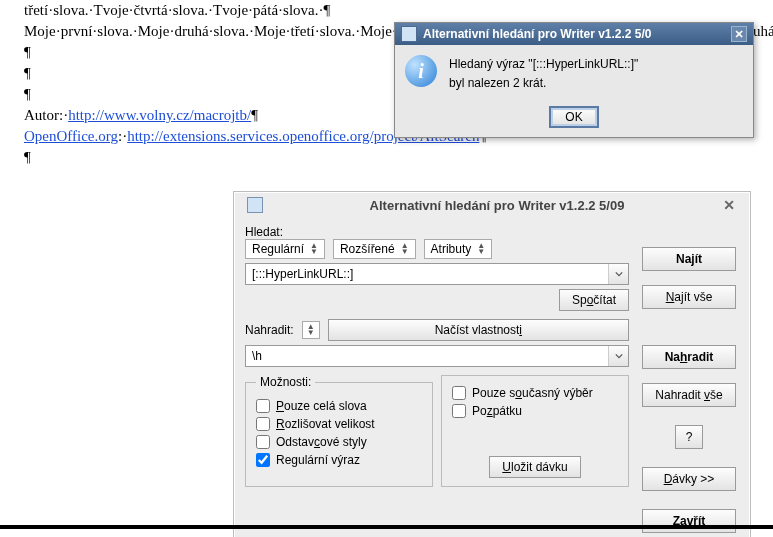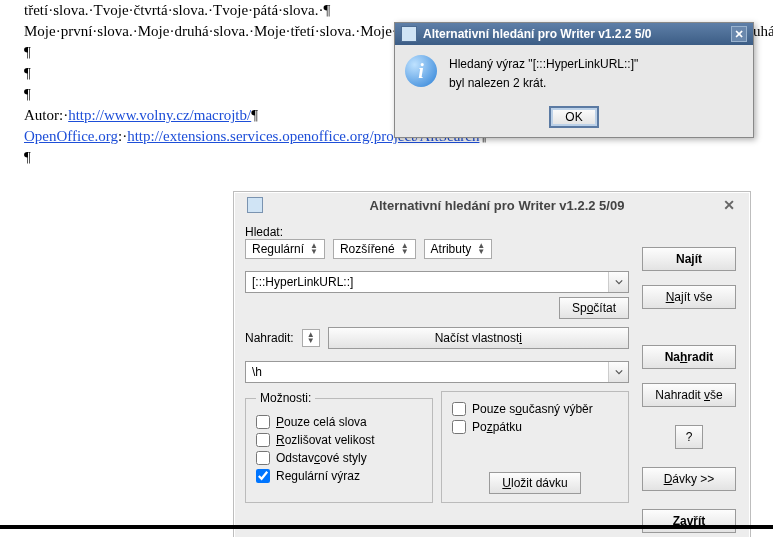--- a/index.html
+++ b/index.html
@@ -26,21 +26,21 @@
 .dlg { position: absolute; top: 192px; left: 234px; width: 516px; background: #ededed; border: 1px solid #fff; box-shadow: 0 0 0 1px #bdbdbd; }
 .dlg .titlebar2 { display: flex; align-items: center; padding: 4px 12px; background: #ededed; font-size: 13px; font-weight: bold; color: #444; }
 .dlg .titlebar2 .ticon { width: 16px; height: 16px; background: #d0e4f5; border: 1px solid #7a93b0; margin-right: 10px; }
 .dlg .titlebar2 .ttitle { flex: 1; text-align: center; }
 .dlg .titlebar2 .tclose2 { width: 16px; height: 16px; display: flex; align-items: center; justify-content: center; color: #666; cursor: pointer; font-size: 14px; }
 .dlg-body { padding: 6px 10px 12px; }
 .row { display: flex; align-items: center; gap: 8px; margin-bottom: 4px; }
 .lblh { font-size: 12px; margin-top: 2px; }
 .spin { display: inline-flex; align-items: center; border: 1px solid #aaa; padding: 2px 6px; font-size: 12px; background: #fff; gap: 6px; }
 .spin .arrows { display: inline-flex; flex-direction: column; line-height: 6px; font-size: 8px; color: #555; }
-.combo { flex: 1; display: flex; border: 1px solid #999; background: #fff; height: 22px; margin-top: 8px; }
+.combo { flex: 1; display: flex; border: 1px solid #999; background: #fff; height: 22px; }
 .combo input { flex: 1; border: 0; padding: 2px 6px; font-size: 12px; outline: none; }
 .combo .drop { width: 20px; border-left: 1px solid #ccc; display: flex; align-items: center; justify-content: center; color: #555; cursor: pointer; background: linear-gradient(#fdfdfd,#e4e4e4); }
 .drop svg { width: 8px; height: 8px; }
 .bigbtn { background: linear-gradient(#fdfdfd,#e3e3e3); border: 1px solid #9a9a9a; height: 24px; font-size: 12px; cursor: pointer; width: 94px; }
 .bigbtn.def { font-weight: bold; }
 .midbtn { background: linear-gradient(#fdfdfd,#e3e3e3); border: 1px solid #9a9a9a; height: 22px; font-size: 12px; cursor: pointer; padding: 0 12px; }
 fieldset { border: 1px solid #bbb; padding: 6px 10px 8px; font-size: 12px; }
 legend { padding: 0 4px; font-size: 12px; }
 .chk { display: flex; align-items: center; gap: 6px; margin: 4px 0; font-size: 12px; }
 .chk input { width: 14px; height: 14px; }

